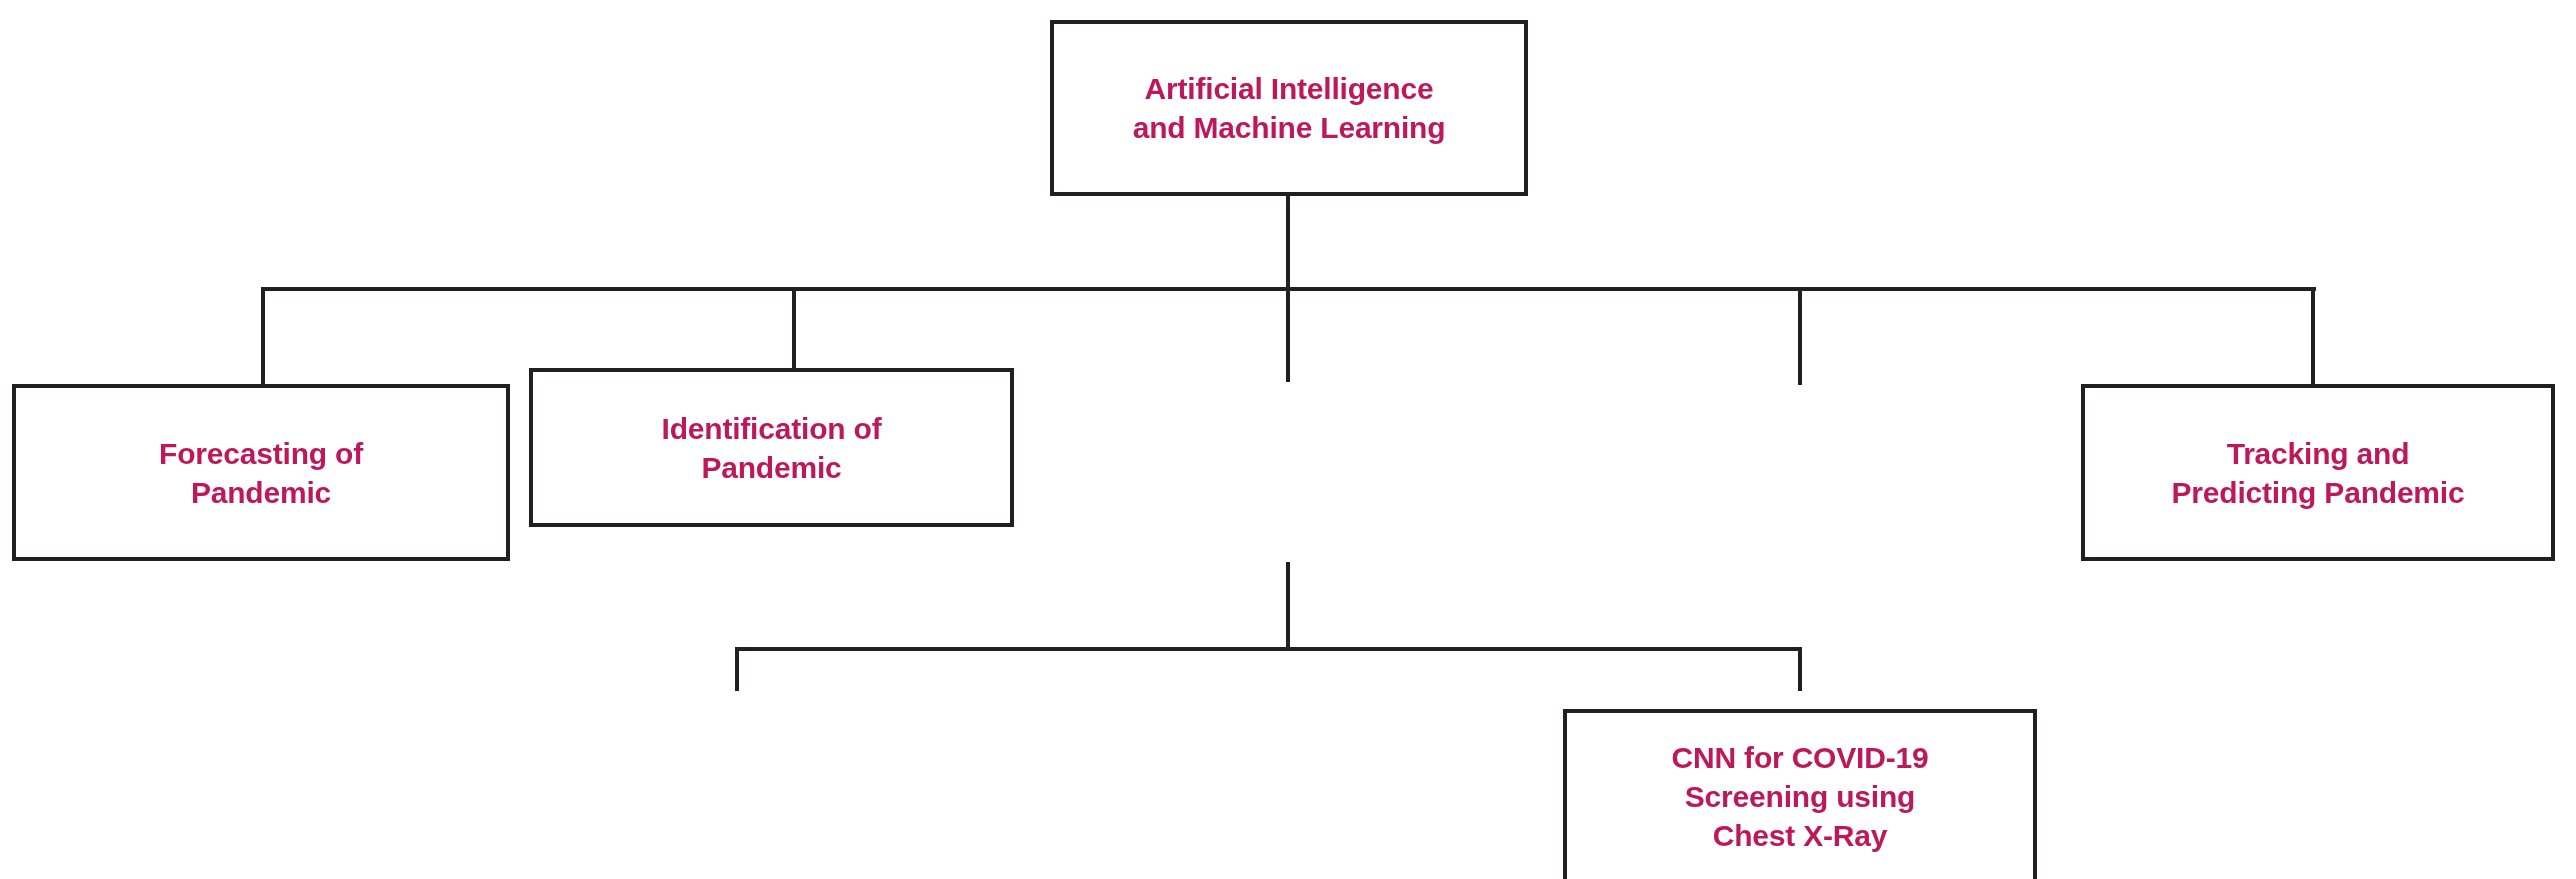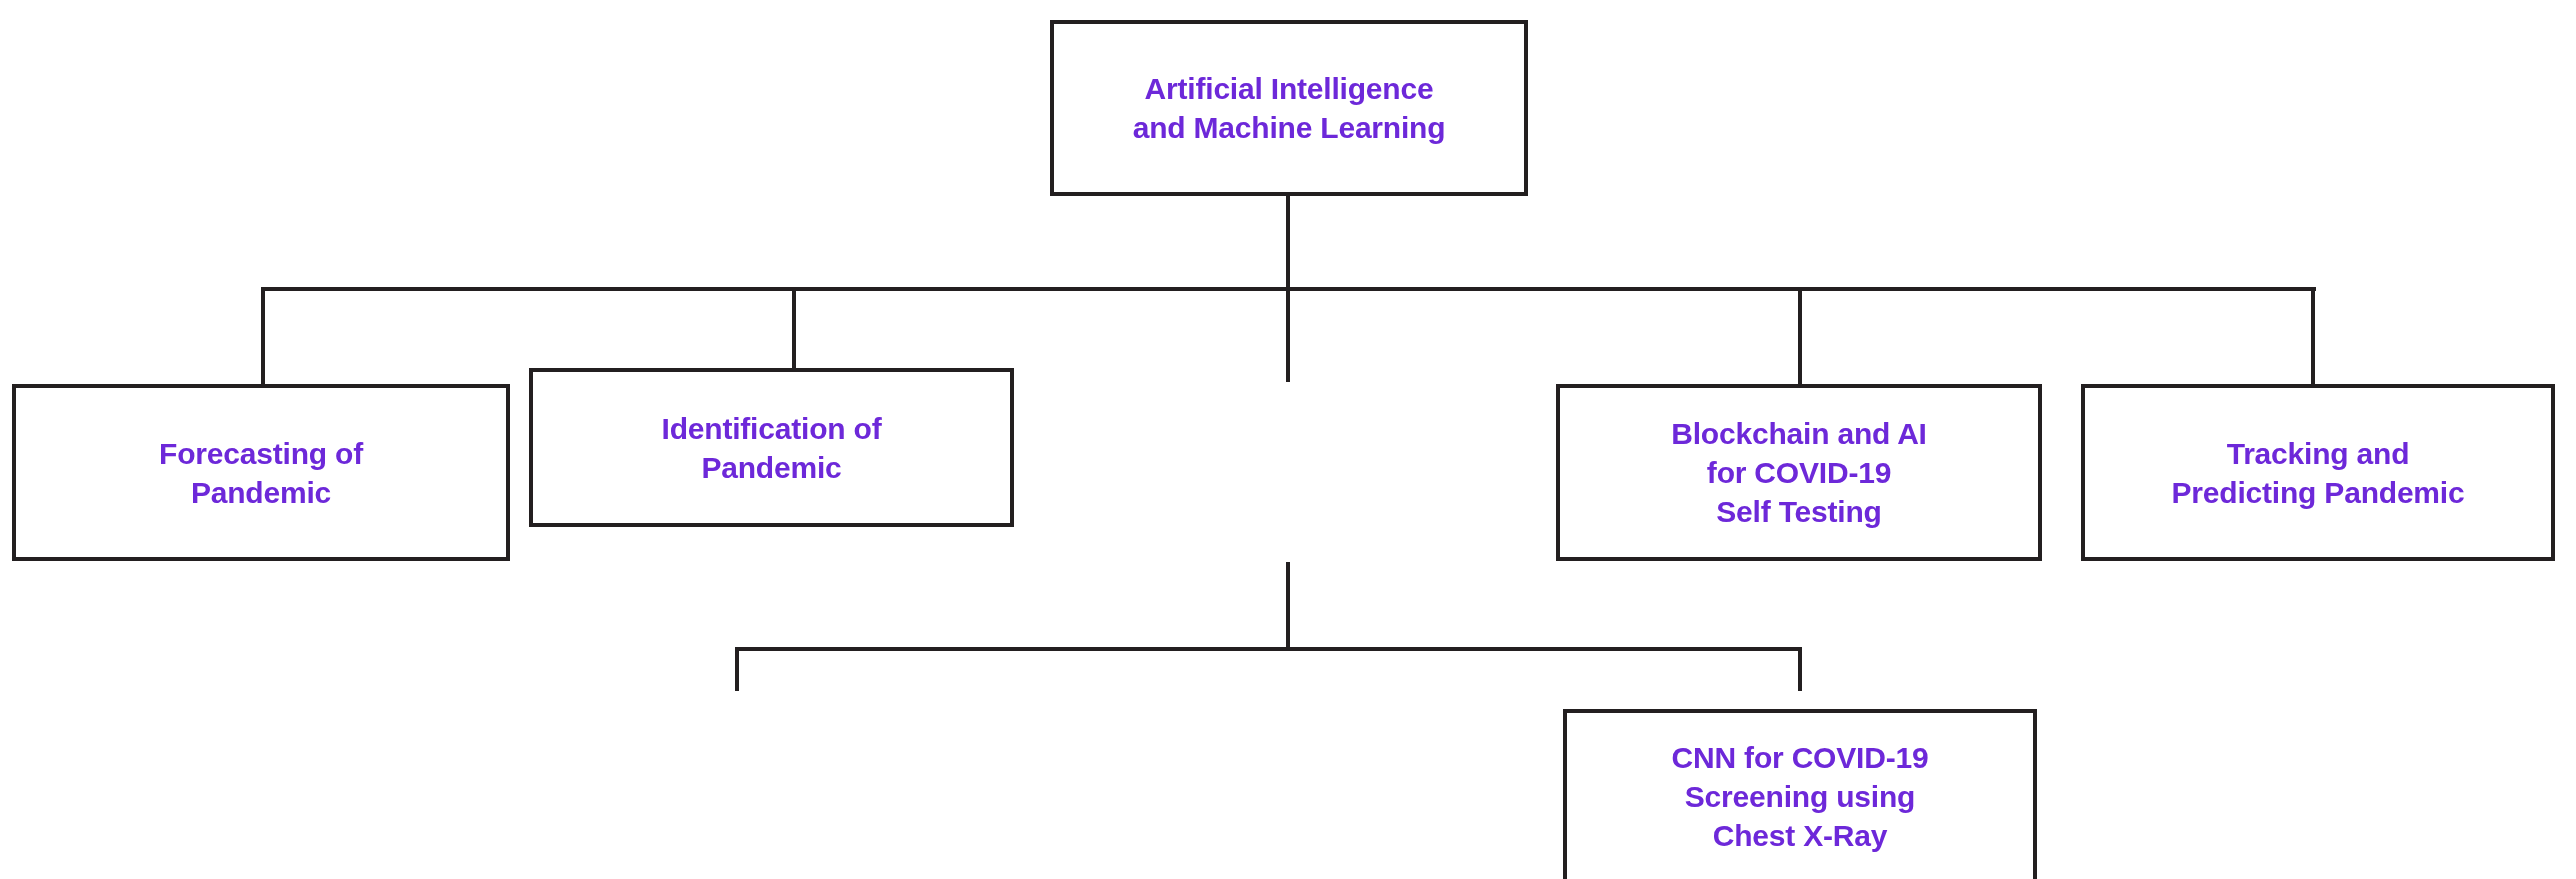--- a/index.html
+++ b/index.html
@@ -20,21 +20,21 @@
     box-sizing: border-box;
     border: 4.1px solid #231f20;
     background: #ffffff;
     display: flex;
     align-items: center;
     justify-content: center;
     text-align: center;
   }
   .node-label {
     font-weight: bold;
-    color: #6d28d9;
+    color: #be185d;
     line-height: 1.30;
     letter-spacing: -0.2px;
     white-space: pre-line;
     padding: 0 6px;
   }
   .lvl0 .node-label { font-size: 30px; }
   .lvl1 .node-label { font-size: 30px; }
   .lvl2 .node-label { font-size: 30px; }
 
   .conn {
@@ -73,25 +73,20 @@
     <span class="node-label">Forecasting of
 Pandemic</span>
   </div>
 
   <div class="node lvl1" style="left:529px; top:368px; width:485px; height:159px;">
     <span class="node-label">Identification of
 Pandemic</span>
   </div>
 
 
-  <div class="node lvl1" style="left:1556px; top:384px; width:486px; height:177px;">
-    <span class="node-label">Blockchain and AI
-for COVID-19
-Self Testing</span>
-  </div>
 
   <div class="node lvl1" style="left:2081px; top:384px; width:474px; height:177px;">
     <span class="node-label">Tracking and
 Predicting Pandemic</span>
   </div>
 
 
   <div class="node lvl2" style="left:1563px; top:689px; width:474px; height:175px;margin-top:20px;">
     <span class="node-label">CNN for COVID-19
 Screening using

